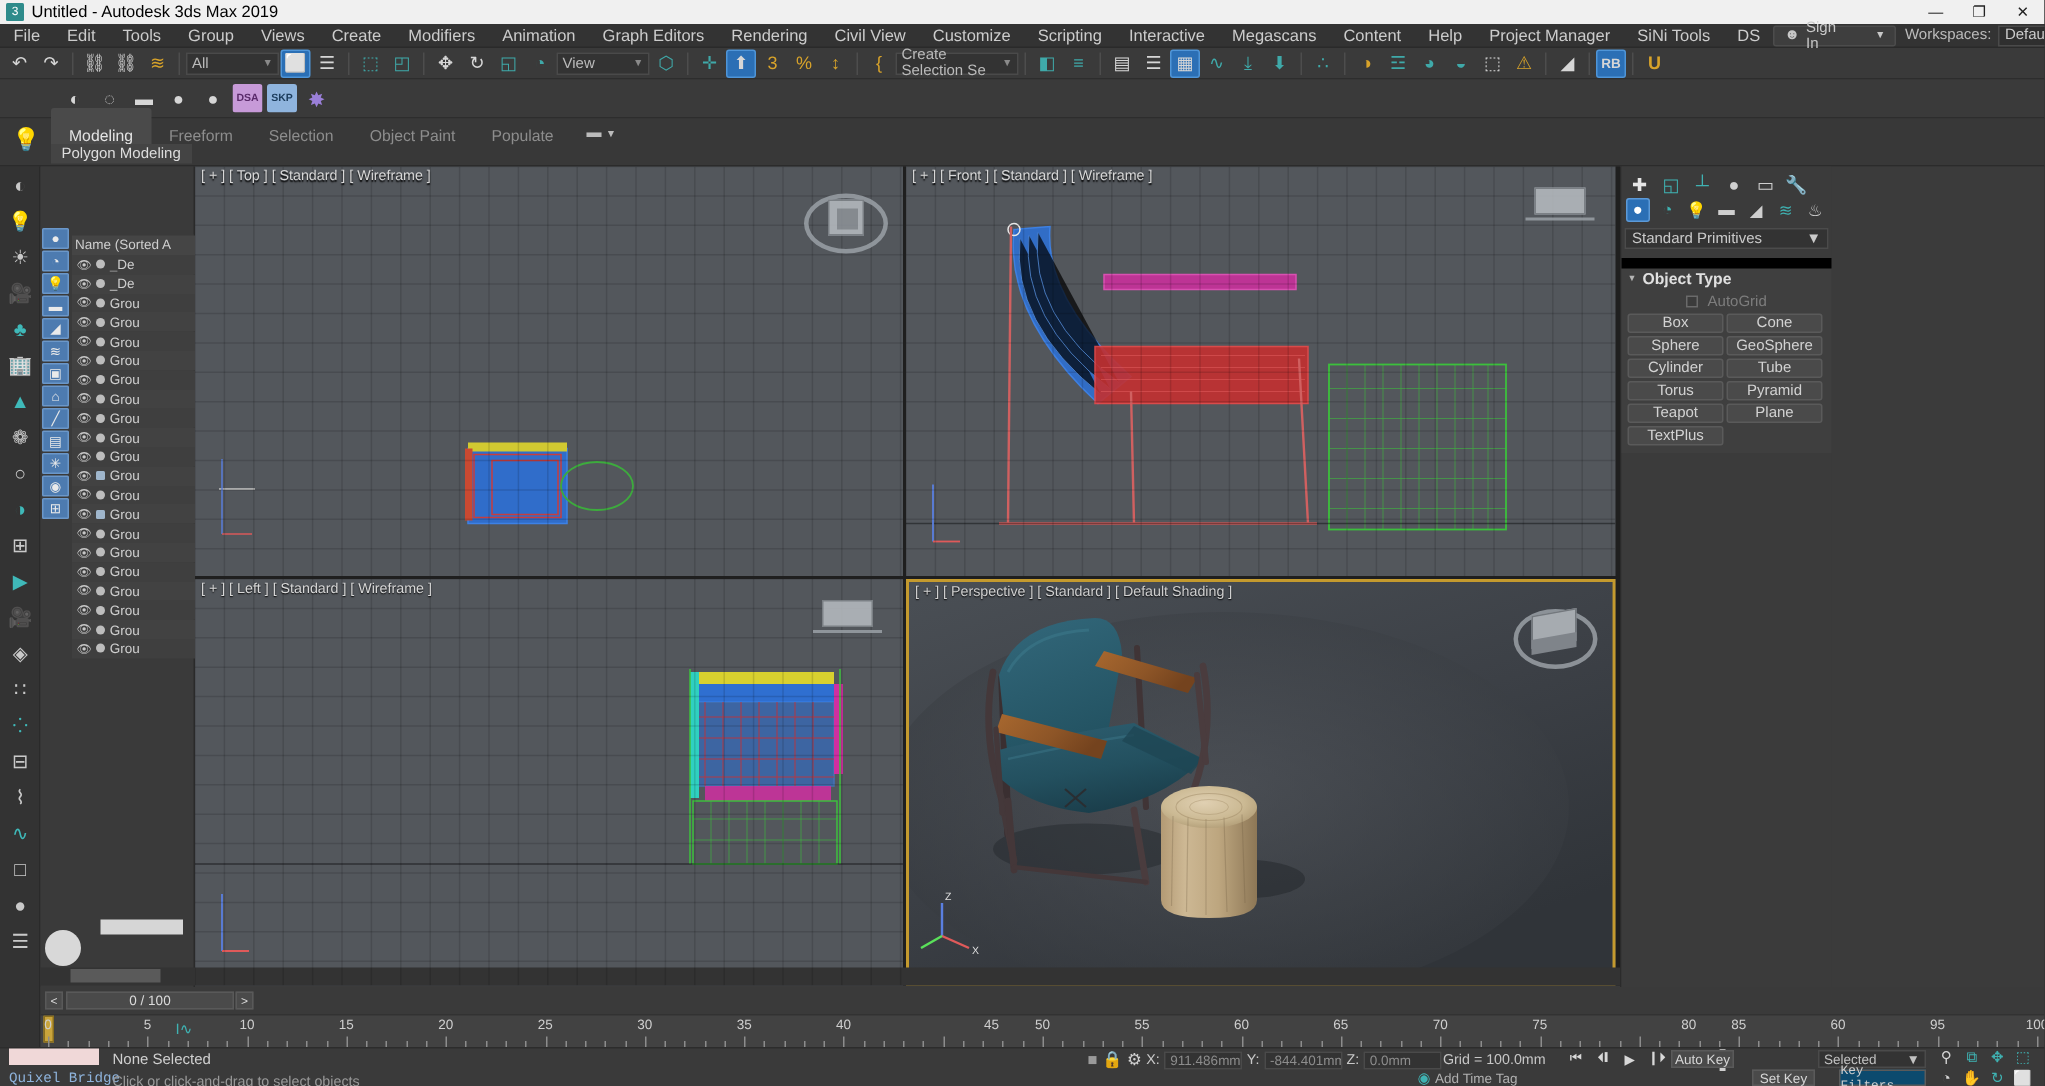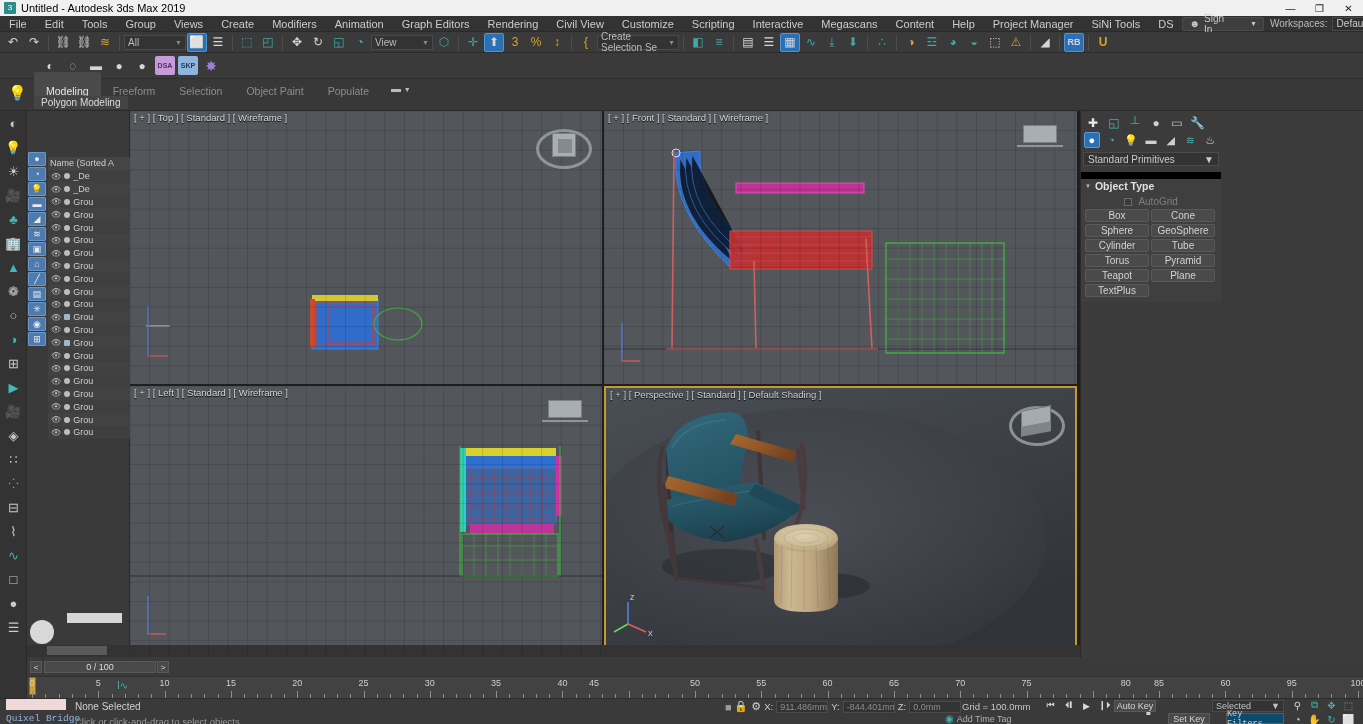--- a/index.html
+++ b/index.html
@@ -1113,21 +1113,21 @@
       <div class="tick" style="left: 1331px; height: 7px;"></div>
       <div class="tlabel" style="left: 5px;">0</div>
       <div class="tlabel" style="left: 71.3px;">5</div>
       <div class="tlabel" style="left: 137.6px;">10</div>
       <div class="tlabel" style="left: 203.9px;">15</div>
       <div class="tlabel" style="left: 270.2px;">20</div>
       <div class="tlabel" style="left: 336.5px;">25</div>
       <div class="tlabel" style="left: 402.8px;">30</div>
       <div class="tlabel" style="left: 469.1px;">35</div>
       <div class="tlabel" style="left: 535.4px;">40</div>
-      <div class="tlabel" style="left: 567px;">45</div>
+      <div class="tlabel" style="left: 634px;">45</div>
       <div class="tlabel" style="left: 668px;">50</div>
       <div class="tlabel" style="left: 734.3px;">55</div>
       <div class="tlabel" style="left: 800.6px;">60</div>
       <div class="tlabel" style="left: 866.9px;">65</div>
       <div class="tlabel" style="left: 933.2px;">70</div>
       <div class="tlabel" style="left: 999.5px;">75</div>
       <div class="tlabel" style="left: 1065.8px; margin-left: 33px;">80</div>
       <div class="tlabel" style="left: 1132.1px;">85</div>
       <div class="tlabel" style="left: 1198.4px;">60</div>
       <div class="tlabel" style="left: 1264.7px;">95</div>

